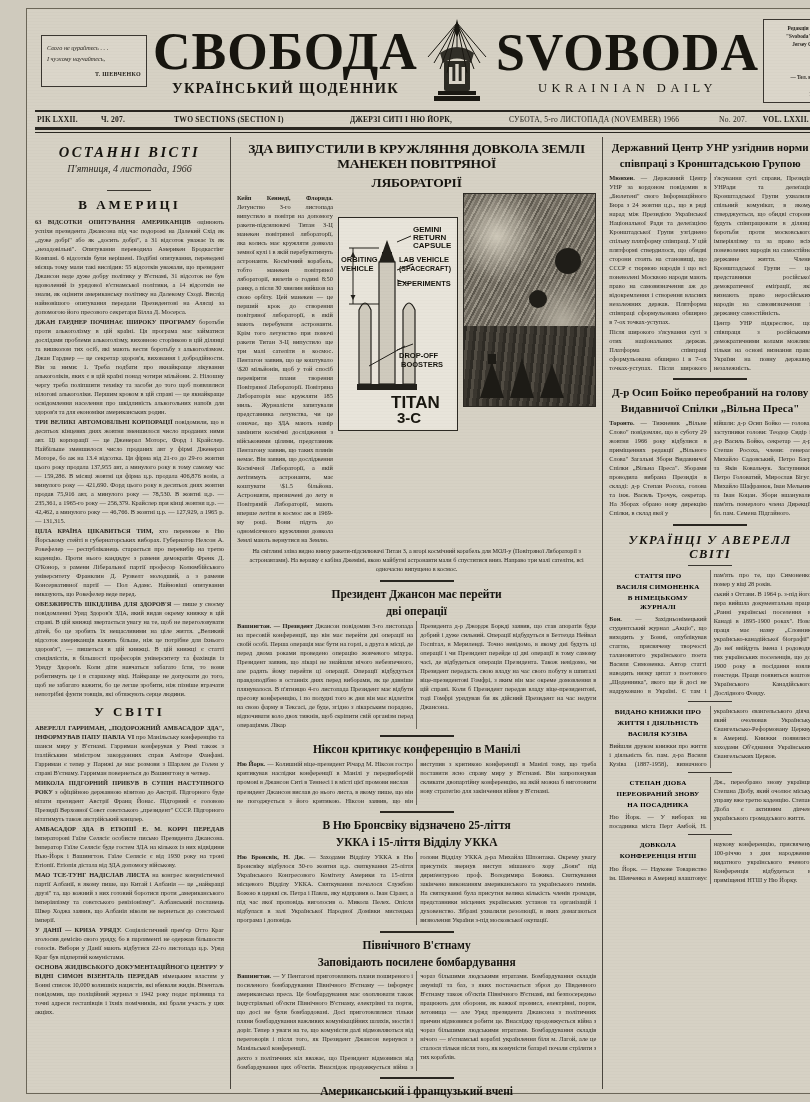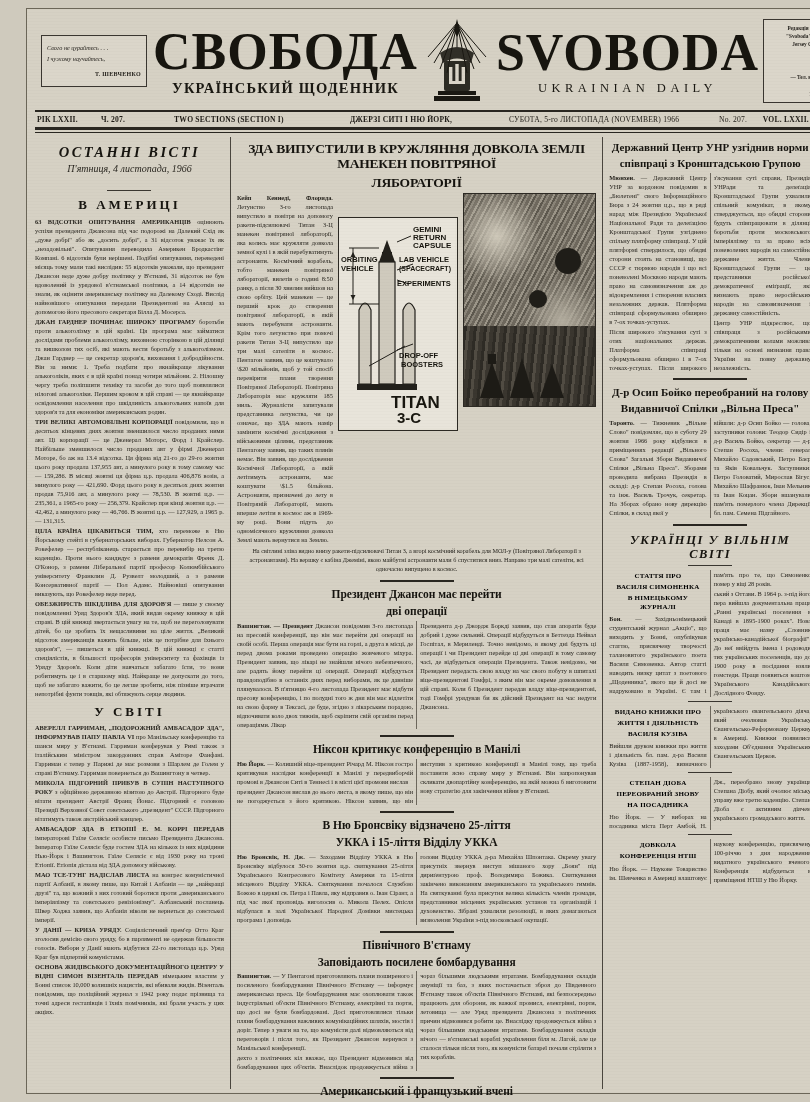--- a/index.html
+++ b/index.html
@@ -332,21 +332,21 @@
 
       <div class="sep-med"></div>
       <div class="hl small">Д-р Осип Бойко переобраний на голову</div>
       <div class="hl small">Видавничої Спілки „Вільна Преса"</div>
       <div class="two">
         <p class="t"><span class="lead">Торонто.</span> <span>— Тижневик „Вільне Слово" повідомляє, що в суботу 29 жовтня 1966 року відбулися в приміщеннях редакції „Вільного Слова" Загальні Збори Видавничої Спілки „Вільна Преса". Зборами проводила вибрана Президія в складі: д-р Степан Росоха, голова та інж. Василь Трочук, секретар. На Зборах обрано нову дирекцію Спілки, в склад якої у</span></p>
         <p class="t">війшли: д-р Осип Бойко — голова, заступники голови: Теодор Сидір і д-р Василь Бойко, секретар — д-р Степан Росоха, члени: генерал Михайло Садовський, Петро Баєр та Яків Ковальчук. Заступники: Петро Головатий, Мирослав Бігус, Михайло Шафранюк, Іван Мельник та Іван Коцан. Збори вшанували пам'ять померлого члена Дирекції бл. пам. Семена Підгайного.</p>
       </div>
 
       <div class="sep-med"></div>
-      <div class="hl sec" style="font-size:12.5px;letter-spacing:1.6px">УКРАЇНЦІ У ВІЛЬНІМ СВІТІ</div>
+      <div class="hl sec" style="font-size:12.5px;letter-spacing:1.6px">УКРАЇНЦІ У АВЕРЕЛЛ СВІТІ</div>
       <div class="sep-short"></div>
 
       <div class="two">
         <div class="kicker">СТАТТЯ ПРО</div>
         <div class="kicker">ВАСИЛЯ СИМОНЕНКА</div>
         <div class="kicker">В НІМЕЦЬКОМУ ЖУРНАЛІ</div>
         <p class="t"><span class="lead">Бон.</span> <span>— Західньонімецький студентський журнал „Акціо", що виходить у Бонні, опублікував статтю, присвячену творчості талановитого українського поета Василя Симоненка. Автор статті наводить низку цитат з поетового „Щоденника", якого ще й досі не надруковано в Україні. Є там і пам'ять про те, що Симоненко помер у віці 28 років.</span></p>
         <p class="t">ський з Оттави. В 1964 р. з-під його пера вийшла документальна праця „Ранні українські поселення в Канаді в 1895-1900 роках". Нова праця має назву „Словник українсько-канадійської біографії". До неї ввійдуть імена і родоводи тих українських поселенців, що до 1900 року в посідання взяли гомстеди. Праця появиться коштом Українського Канадійського Дослідного Фонду.</p>
       </div>
 

